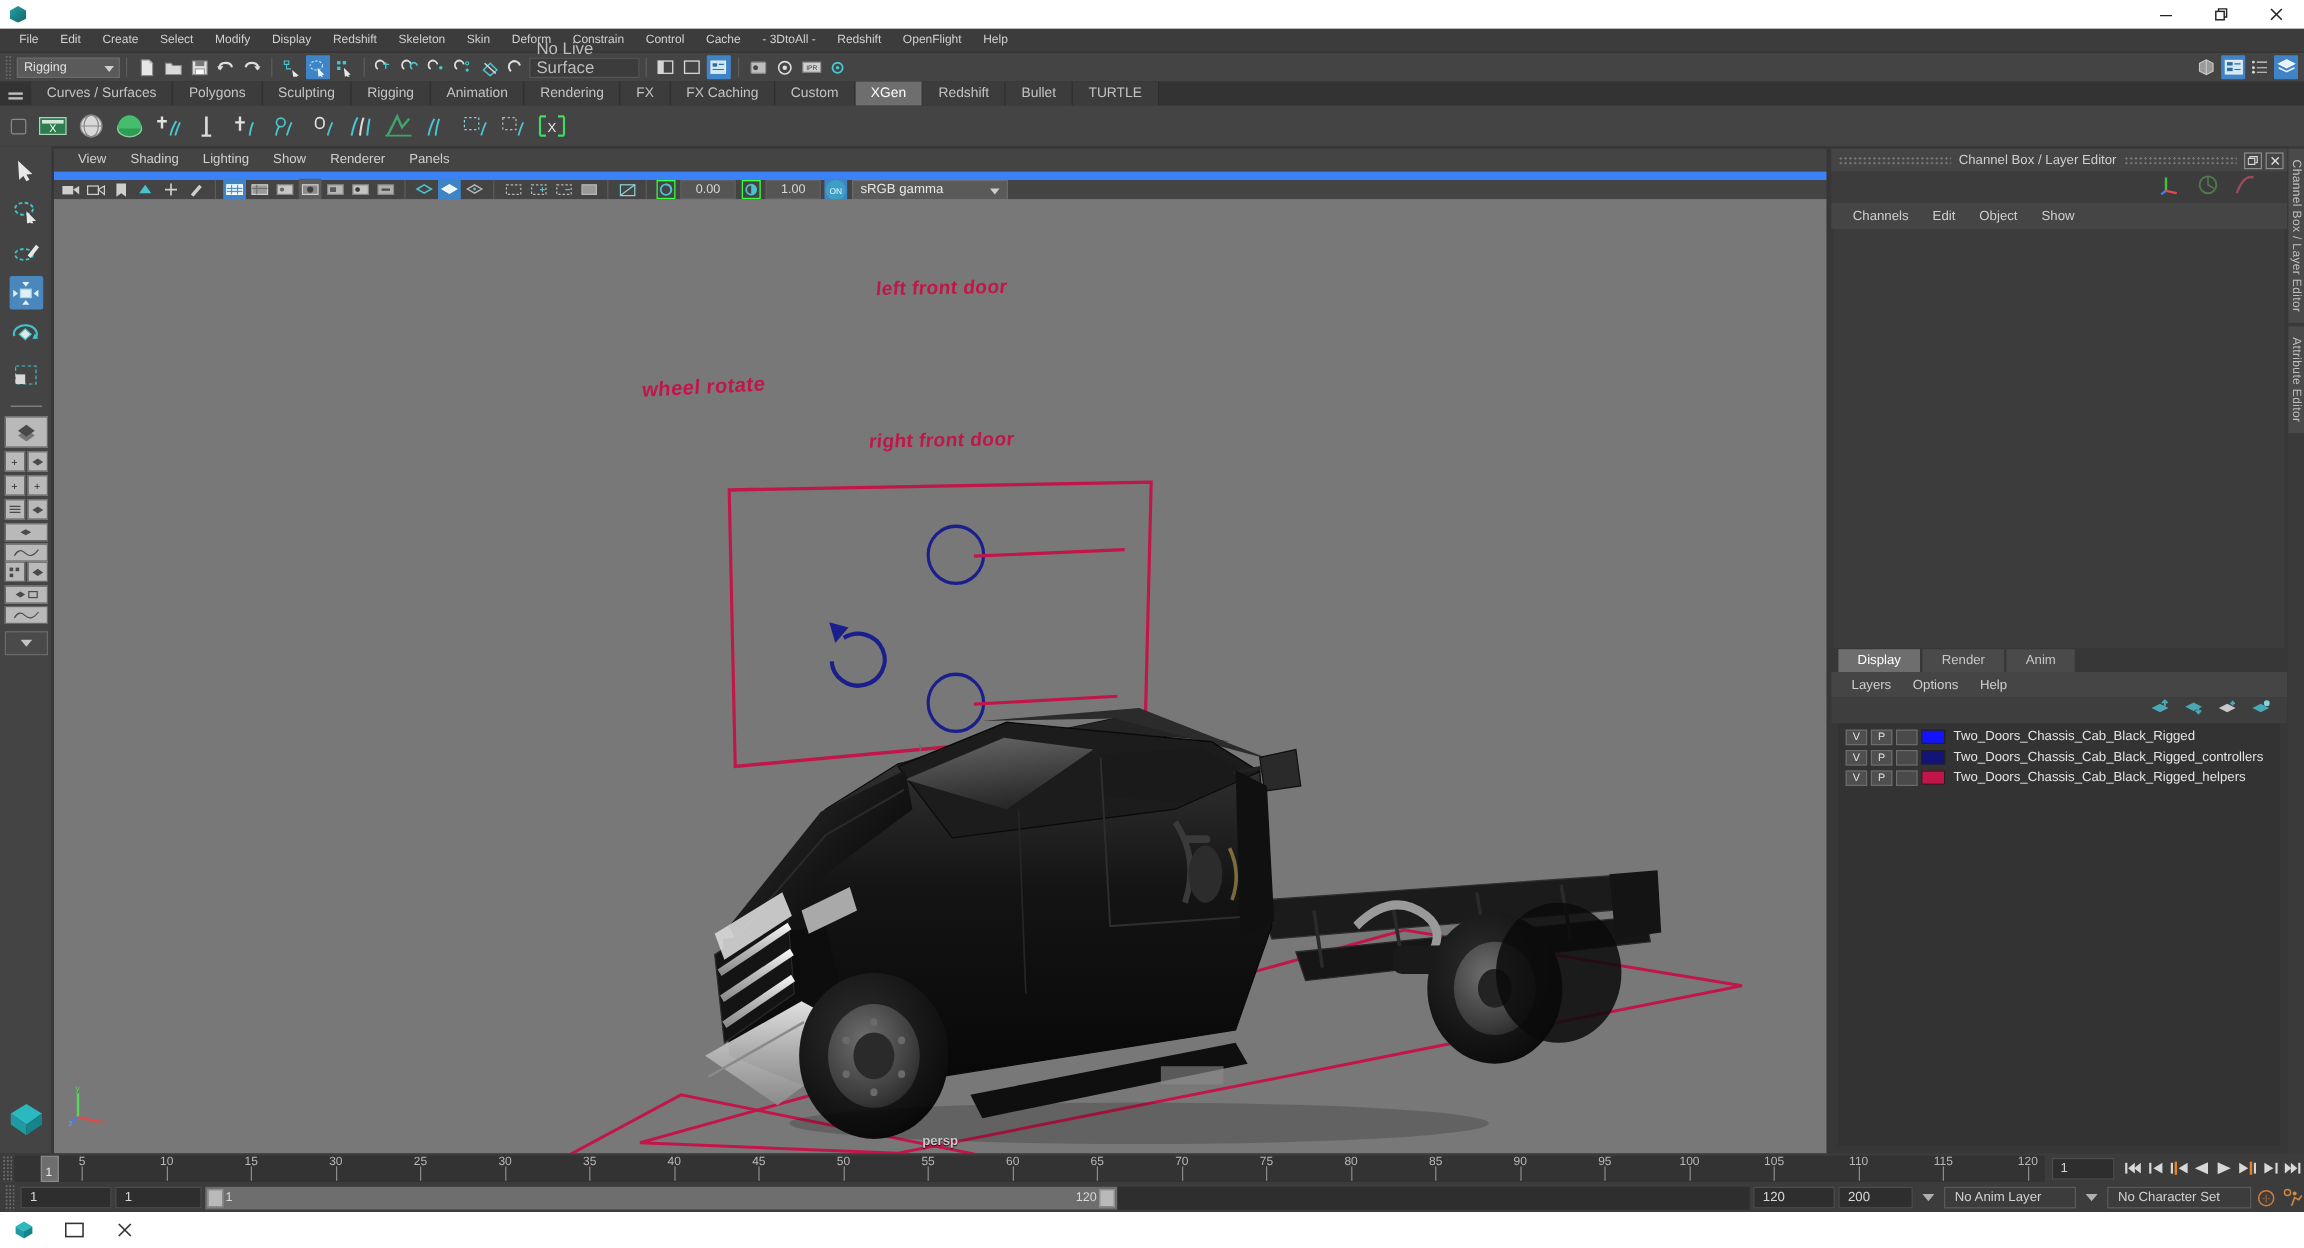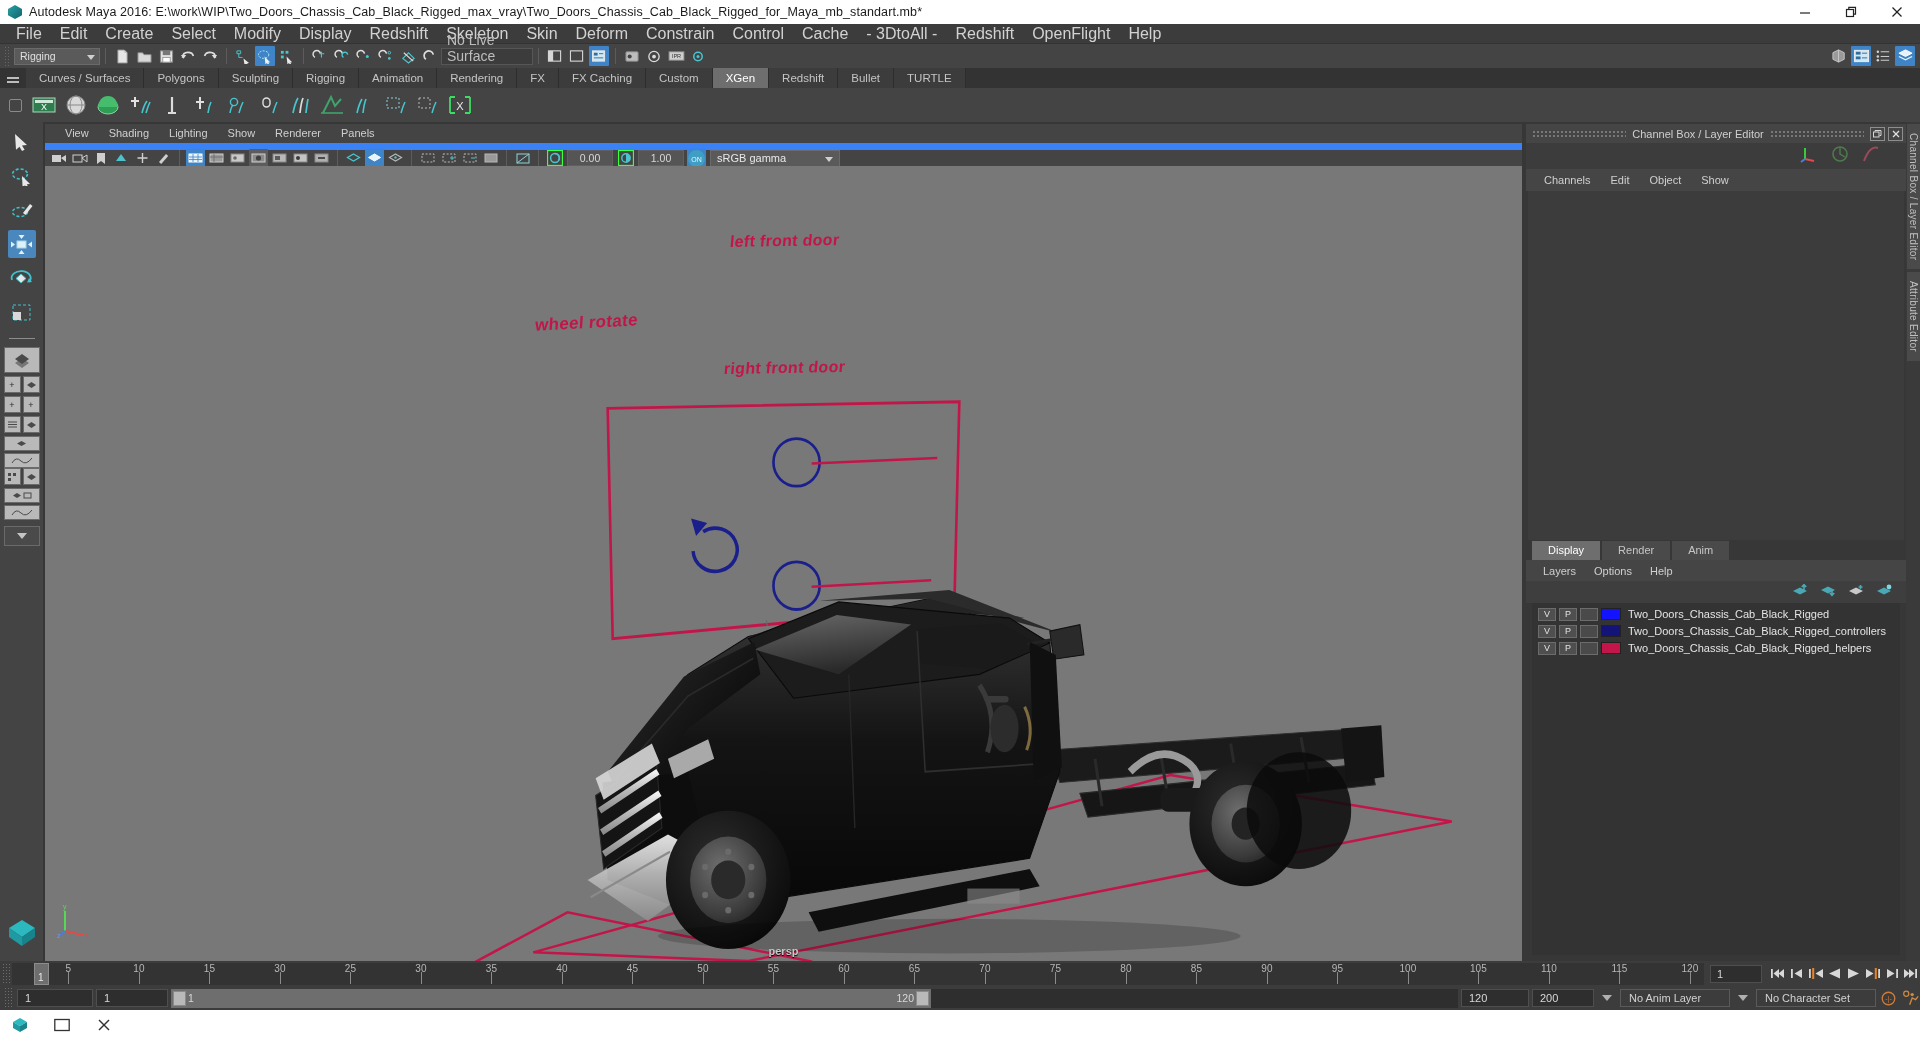--- a/index.html
+++ b/index.html
@@ -12,21 +12,21 @@
   .titlebar { height:24px; background:#ffffff; display:flex; align-items:center; flex:0 0 24px; }
   .tb-icon { width:16px; height:16px; margin:0 6px 0 7px; position:relative; }
   .tb-icon .cube { position:absolute; inset:1px; background:linear-gradient(135deg,#29a3a8 0%,#1d7f86 55%,#15616b 100%); clip-path:polygon(50% 0,100% 28%,100% 74%,50% 100%,0 74%,0 28%); }
   .tb-title { font-size:12.5px; color:#1b1b1b; letter-spacing:.1px; white-space:nowrap; }
   .tb-spacer { flex:1; }
   .tb-btn { width:46px; height:24px; display:flex; align-items:center; justify-content:center; color:#222; }
   .tb-btn svg { display:block; }
 
   
   .menubar { height:20px; background:#3c3c3c; display:flex; align-items:center; padding-left:7px; flex:0 0 20px; border-bottom:1px solid #333; }
-  .menu-item { font-size:16px; color:#d2d2d2; padding:0 9px; line-height:20px; white-space:nowrap; }
+  .menu-item { font-size:10px; color:#d2d2d2; padding:0 9px; line-height:20px; white-space:nowrap; }
 
   
   .statusline { height:24px; background:#444444; display:flex; align-items:center; flex:0 0 24px; padding-left:4px; }
   .grip { width:7px; height:20px; background-image:radial-gradient(#6d6d6d 1px, transparent 1px); background-size:3px 3px; margin-right:3px; opacity:.85;}
   .sel-menu { width:86px; height:17px; background:#5a5a5a; border:1px solid #6a6a6a; display:flex; align-items:center; font-size:10.5px; color:#e0e0e0; padding-left:5px; position:relative; }
   .sel-menu .arw { position:absolute; right:4px; top:6px; border-left:4px solid transparent; border-right:4px solid transparent; border-top:5px solid #cfcfcf; }
   .sep { width:1px; height:16px; background:#5c5c5c; margin:0 5px; }
   .ibtn { width:20px; height:20px; margin:0 1px; display:flex; align-items:center; justify-content:center; position:relative; }
   .ibtn.on { background:#3f84c6; border-radius:1px; }
   .livesurf { width:92px; height:17px; background:#3c3c3c; border:1px solid #565656; font-size:14px; color:#bdbdbd; display:flex; align-items:flex-end; padding-left:5px; }
@@ -140,21 +140,20 @@
 </style>
 </head>
 <body>
 
 <div class="app">
 
   <div class="titlebar">
     <div class="tb-icon">
         <div class="cube"></div>
       </div>
-    <div class="tb-title">Autodesk Maya 2016: E:\work\WIP\Two_Doors_Chassis_Cab_Black_Rigged_max_vray\Two_Doors_Chassis_Cab_Black_Rigged_for_Maya_mb_standart.mb*</div>
     <div class="tb-spacer"></div>
     <div class="tb-btn">
       <svg width="12" height="12" viewBox="0 0 12 12">
           <line x1="1" y1="7" x2="11" y2="7" stroke="#222" stroke-width="1.2"></line>
         </svg>
     </div>
     <div class="tb-btn">
       <svg width="12" height="12" viewBox="0 0 12 12">
           <rect x="1.5" y="3.5" width="7" height="7" fill="none" stroke="#222" stroke-width="1.2"></rect>
           <polyline points="3.8,3.2 3.8,1.4 10.5,1.4 10.5,8.1 8.8,8.1" fill="none" stroke="#222" stroke-width="1.2"></polyline>

